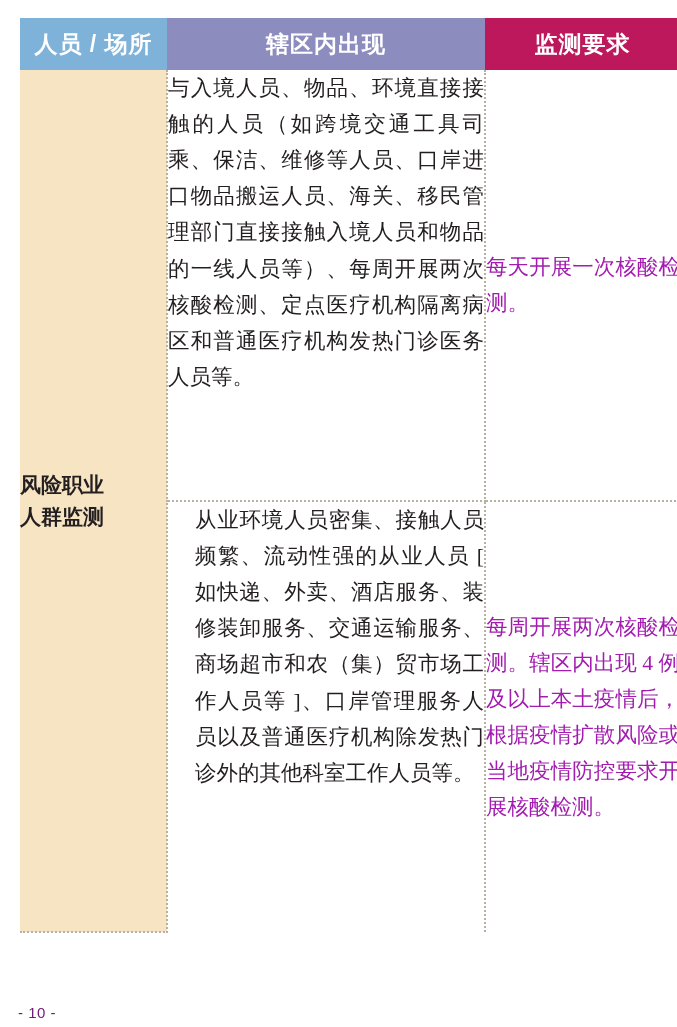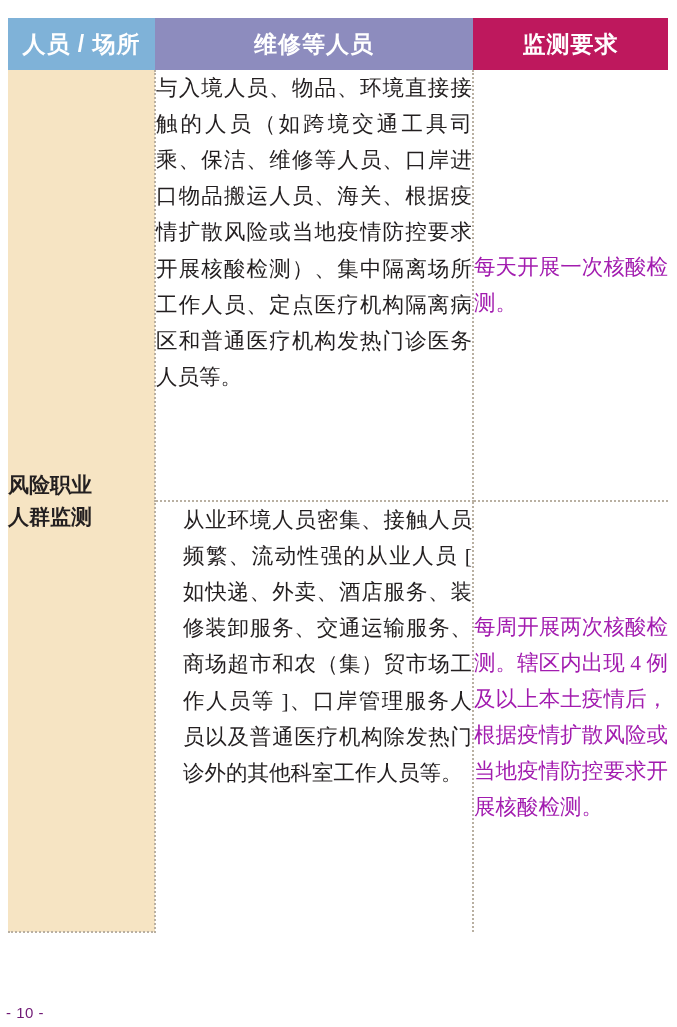--- a/index.html
+++ b/index.html
@@ -10,21 +10,21 @@
   body {
     width: 677px;
     height: 1027px;
     position: relative;
     font-family: "Liberation Serif", "DejaVu Serif", serif;
     overflow: hidden;
   }
 
   .page {
     position: absolute;
-    left: 0;
+    left: 12px;
     top: 0;
     width: 659px;
     height: 1027px;
   }
 
   .table {
     position: absolute;
     left: 8px;
     top: 18px;
     width: 660px;
@@ -108,29 +108,29 @@
 </style>
 </head>
 <body>
 
 <div class="page">
 
   <table class="table">
     <thead>
       <tr>
         <th class="hdr hdr-people">人员 / 场所</th>
-        <th class="hdr hdr-object">维修等人员</th>
+        <th class="hdr hdr-object">辖区内出现</th>
         <th class="hdr hdr-require">监测要求</th>
       </tr>
     </thead>
     <tbody>
       <tr class="row1">
         <td class="col-people cell" rowspan="2" style="white-space: pre-line;">风险职业
 人群监测</td>
-        <td class="col-object cell">与入境人员、物品、环境直接接触的人员（如跨境交通工具司乘、保洁、维修等人员、口岸进口物品搬运人员、海关、根据疫情扩散风险或当地疫情防控要求开展核酸检测）、集中隔离场所工作人员、定点医疗机构隔离病区和普通医疗机构发热门诊医务人员等。</td>
+        <td class="col-object cell">与入境人员、物品、环境直接接触的人员（如跨境交通工具司乘、保洁、维修等人员、口岸进口物品搬运人员、海关、移民管理部门直接接触入境人员和物品的一线人员等）、每周开展两次核酸检测、定点医疗机构隔离病区和普通医疗机构发热门诊医务人员等。</td>
         <td class="col-require cell cell-last-col">每天开展一次核酸检测。</td>
       </tr>
       <tr class="row2">
         <td class="col-object cell cell-last-row">从业环境人员密集、接触人员频繁、流动性强的从业人员 [ 如快递、外卖、酒店服务、装修装卸服务、交通运输服务、商场超市和农（集）贸市场工作人员等 ]、口岸管理服务人员以及普通医疗机构除发热门诊外的其他科室工作人员等。</td>
         <td class="col-require cell cell-last-col cell-last-row">每周开展两次核酸检测。辖区内出现 4 例及以上本土疫情后，根据疫情扩散风险或当地疫情防控要求开展核酸检测。</td>
       </tr>
     </tbody>
   </table>
 
   <div class="pagenum">- 10 -</div>

